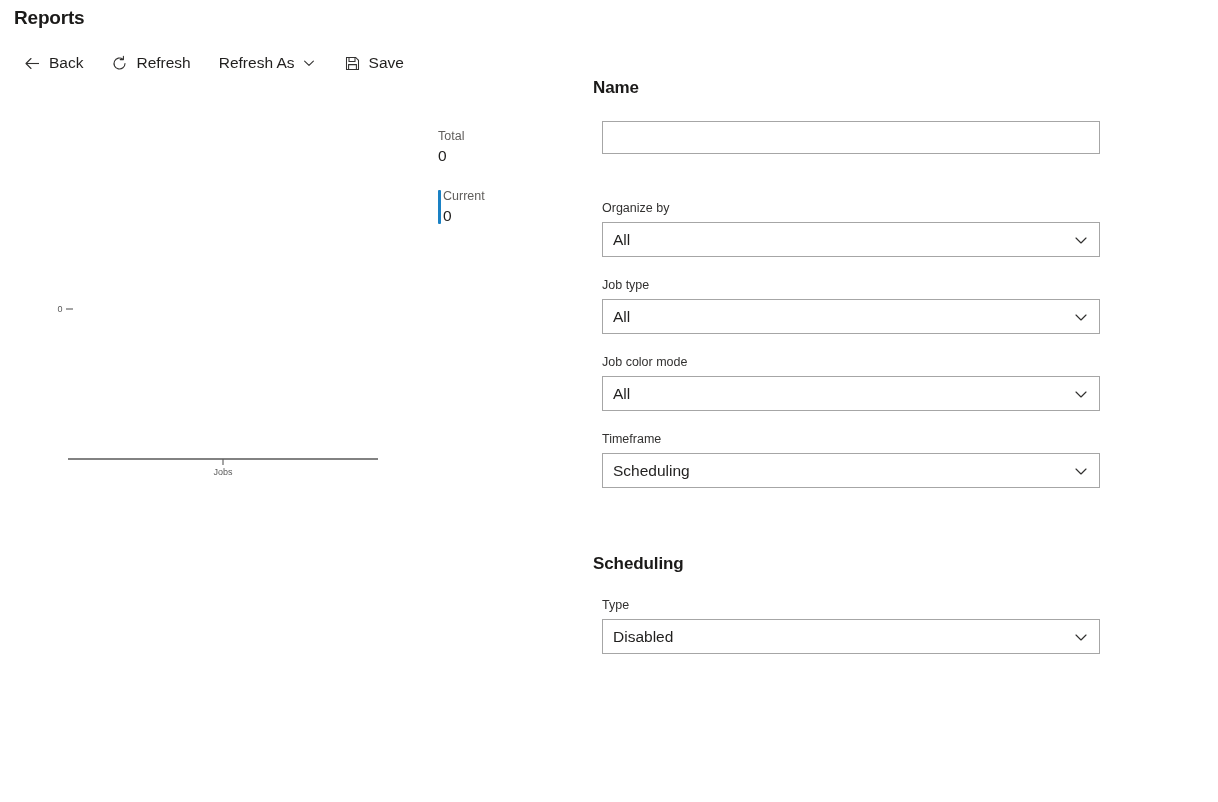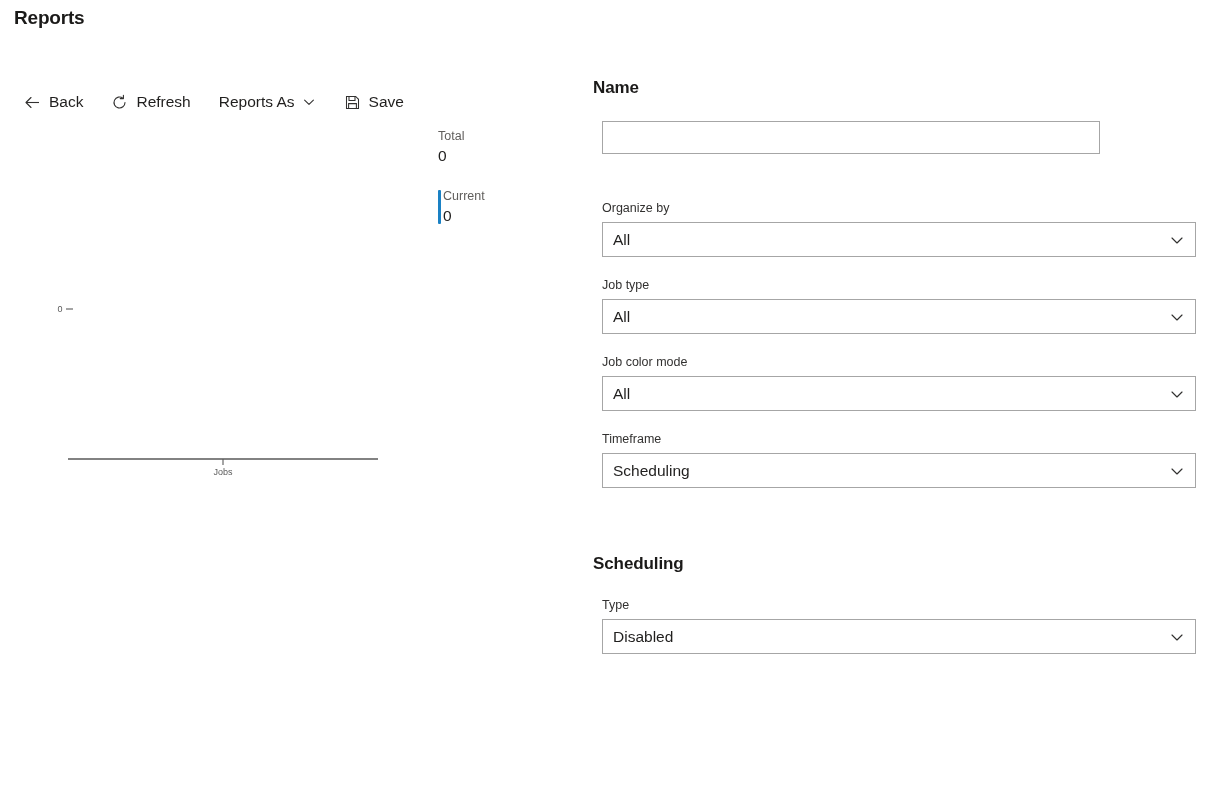--- a/index.html
+++ b/index.html
@@ -27,21 +27,20 @@
     color: #1b1a19;
   }
 
   #command-bar {
     position: absolute;
     left: 14px;
     top: 50px;
     display: flex;
     align-items: center;
     height: 26px;
-    margin-top: 39px;
   }
   .cmd-btn {
     display: flex;
     align-items: center;
     height: 26px;
     padding: 0 10px;
     margin-right: 8px;
     background: transparent;
     border: none;
     cursor: pointer;
@@ -139,21 +138,21 @@
     background: #ffffff;
     font-family: "Liberation Sans", sans-serif;
     font-size: 15px;
     color: #201f1e;
     outline: none;
   }
 
   .dropdown {
     position: relative;
     box-sizing: border-box;
-    width: 594px;
+    width: 498px;
     height: 35px;
     border: 1px solid #a6a6a6;
     background: #ffffff;
     display: flex;
     align-items: center;
     padding: 0 10px;
     cursor: pointer;
     user-select: none;
   }
   .dropdown-value {
@@ -198,21 +197,21 @@
     <span class="ic">
       <svg width="17" height="17" viewBox="0 0 17 17" fill="none">
         <path d="M14 8.5a5.5 5.5 0 1 1-2.1-4.33" stroke="#323130" stroke-width="1.1" fill="none" stroke-linecap="round"></path>
         <path d="M12.4 1.4v3.2H9.2" stroke="#323130" stroke-width="1.1" fill="none" stroke-linecap="round" stroke-linejoin="round"></path>
       </svg>
     </span>
     <span>Refresh</span>
   </button>
 
   <button class="cmd-btn">
-    <span>Reports As</span>
+    <span>Refresh As</span>
     <span class="chev">
       <svg width="14" height="14" viewBox="0 0 14 14" fill="none">
         <path d="M2.6 5.2 7 9.3l4.4-4.1" stroke="#323130" stroke-width="1.1" fill="none" stroke-linecap="round" stroke-linejoin="round"></path>
       </svg>
     </span>
   </button>
 
   <button class="cmd-btn">
     <span class="ic">
       <svg width="17" height="17" viewBox="0 0 17 17" fill="none">

